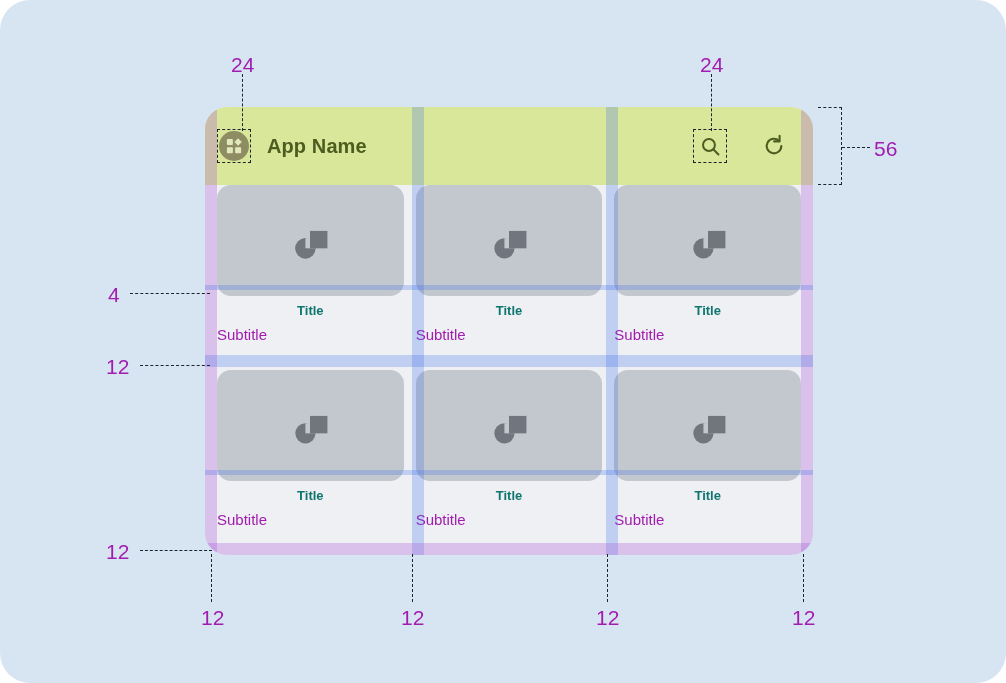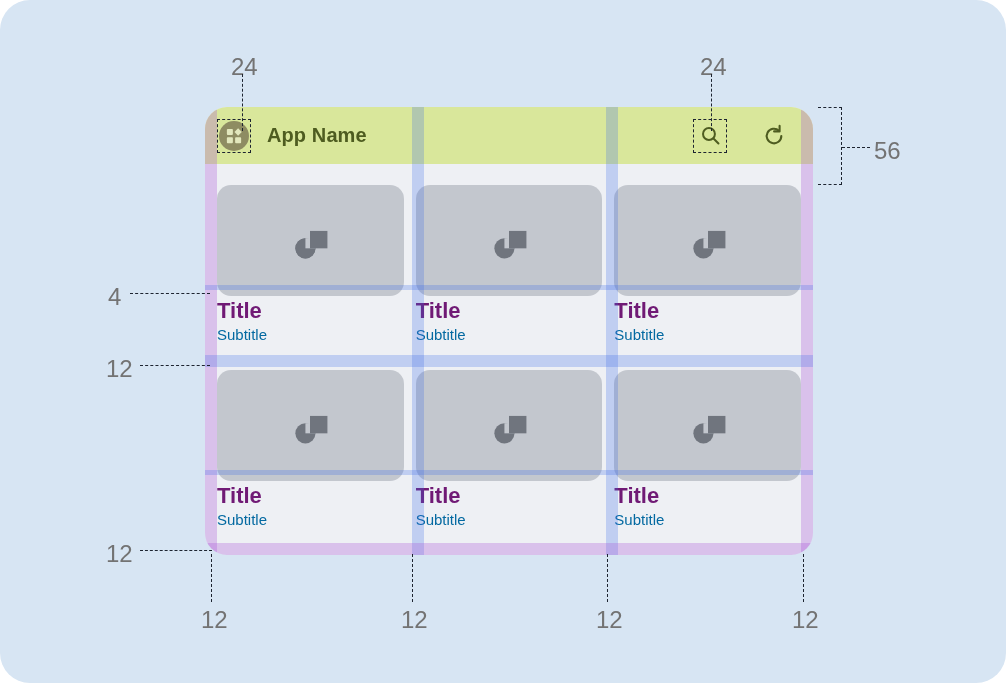--- a/index.html
+++ b/index.html
@@ -24,21 +24,21 @@
     width: 608px; height: 448px;
     border-radius: 22px;
     overflow: hidden;
     background: #eef0f4;
   }
 
   
   #appbar {
     position: absolute;
     left: 0; top: 0;
-    width: 608px; height: 57px;
+    width: 608px; height: 78px;
     background: #d9e79b;
     display: flex;
     align-items: center;
   }
   #appbar .spacer { flex: 1 1 auto; }
 
   .bar-icon-slot {
     position: relative;
     width: 34px; height: 34px;
     display: flex; align-items: center; justify-content: center;
@@ -97,45 +97,46 @@
     align-items: center;
     justify-content: center;
   }
   .card-text {
     height: 62px;
     flex: 0 0 62px;
     padding-top: 4px;
     box-sizing: border-box;
   }
   .card-title {
-    font-size: 22px;
+    font-size: 13px;
     font-weight: bold;
-    color: #701a75;
+    color: #0f766e;
     line-height: 22px;
+    text-align: center;
   }
   .card-sub {
     font-size: 15px;
-    color: #0369a1;
+    color: #a21caf;
     line-height: 22px;
     margin-top: 2px;
   }
 
   
   #overlays { position: absolute; left:0; top:0; width:608px; height:448px; pointer-events:none; }
   .ov-v { position: absolute; top: 0; height: 448px; }
   .ov-edge { background: rgba(168, 85, 216, 0.30); }
   .ov-gut  { background: rgba(60, 110, 232, 0.26); }
   .ov-h { position: absolute; left: 0; width: 608px; background: rgba(60, 110, 232, 0.26); }
   .ov-hb { position: absolute; left: 0; width: 608px; background: rgba(168, 85, 216, 0.30); }
 
   
   .ann-label {
     position: absolute;
-    font-size: 24px;
-    color: #737373;
+    font-size: 21px;
+    color: #a21caf;
     font-family: "Liberation Sans", sans-serif;
     white-space: nowrap;
   }
   .vline {
     position: absolute;
     width: 0;
     border-left: 1.7px dashed #1d2430;
   }
   .hline {
     position: absolute;

